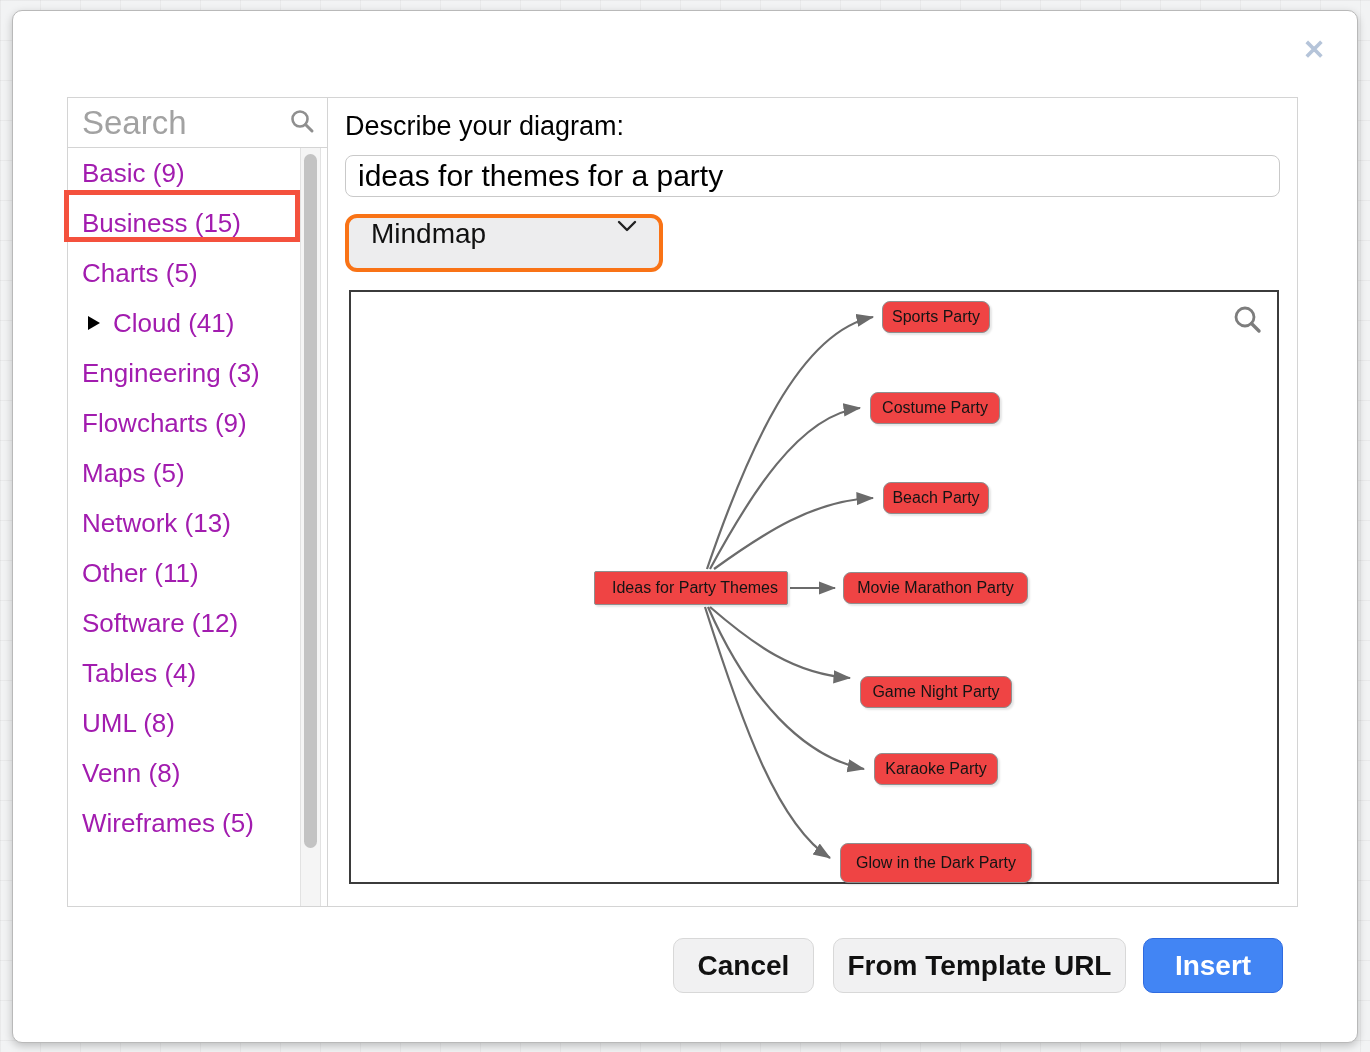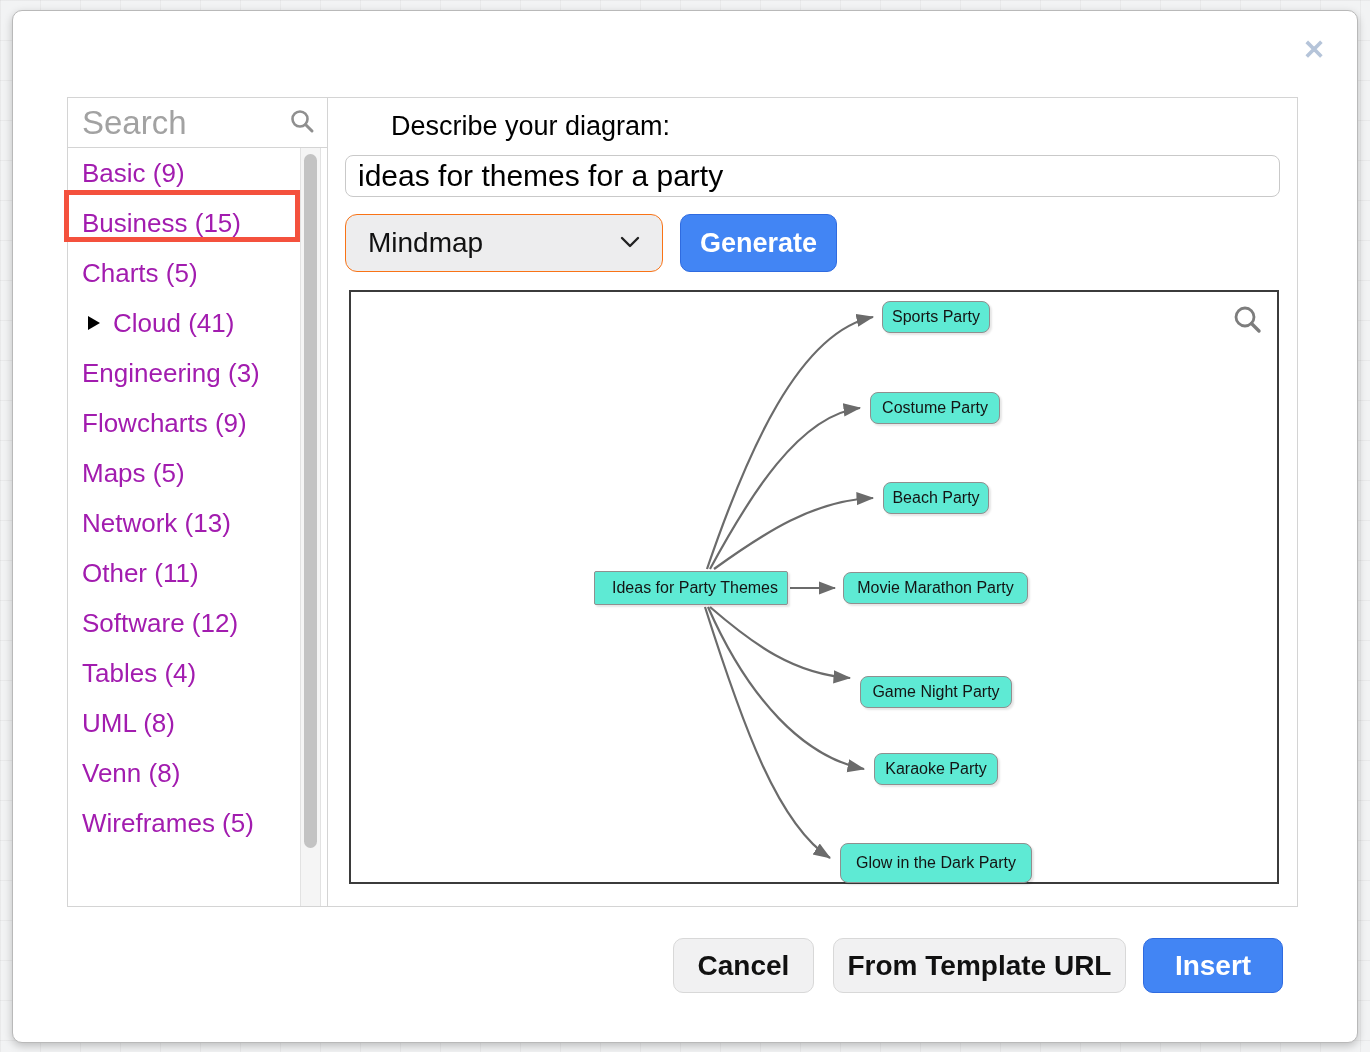--- a/index.html
+++ b/index.html
@@ -56,48 +56,48 @@
     position:absolute; top:50px; bottom:0; right:6px; width:21px;
     background:#f5f5f5; border-left:1px solid #e2e2e2; border-right:1px solid #e2e2e2;
   }
   .scroll-thumb {
     position:absolute; top:6px; left:3px; width:13px; height:694px;
     background:#c3c3c3; border-radius:7px; cursor:grab;
   }
 
   
   .main { position:absolute; left:261px; top:0; right:0; bottom:0; }
-  .describe-label { position:absolute; left:16px; top:13px; font-size:27px; color:#000;margin-left:46px; }
+  .describe-label { position:absolute; left:16px; top:13px; font-size:27px; color:#000; }
   .prompt-input {
     position:absolute; left:16px; top:57px; width:935px; height:42px;
     border:1px solid #c9c9c9; border-radius:8px; padding:0 12px;
     font-size:30px; color:#000; outline:none; font-family:"Liberation Sans", sans-serif;
   }
   .type-select {
     position:absolute; left:16px; top:116px; width:318px; height:58px;
-    background:#ededee; border:1px solid #f97316; border-radius:12px;
-    display:flex; align-items:center; padding:0 22px; cursor:pointer;
+    background:#ededee; border:4px solid #f97316; border-radius:12px;
+    display:flex; padding:0 22px; cursor:pointer;
   }
   .type-select-value { font-size:28px; font-weight:500; color:#111; flex:1; }
   .btn-blue {
     background:#4285f4; border:1px solid #2f6be0; color:#fff; font-weight:700;
     border-radius:10px; cursor:pointer; font-family:"Liberation Sans", sans-serif;
   }
   .generate-btn {
     position:absolute; left:351px; top:116px; width:157px; height:58px; font-size:27px;
   }
 
   .preview {
     position:absolute; left:20px; top:192px; width:930px; height:594px;
     border:2px solid #3b3b3b; background:#fff;
   }
   .edges { position:absolute; left:0; top:0; width:926px; height:590px; }
   .node {
     position:absolute; display:flex; align-items:center; justify-content:center;
-    background:#5eead4; border:1px solid #8f8f8f; border-radius:8px;
+    background:#ef4444; border:1px solid #8f8f8f; border-radius:8px;
     font-size:16px; color:#141414; white-space:nowrap;
     box-shadow:2px 2px 2px rgba(0,0,0,0.10);
   }
   .node.root { border-radius:2px; }
   .preview-zoom-icon { position:absolute; top:12px; right:15px; cursor:pointer; }
 
   
   .footer-btn {
     position:absolute; top:927px; height:55px; border-radius:10px;
     font-size:28px; font-weight:600; color:#111;
@@ -162,21 +162,20 @@
 
       <div class="type-select">
         <span class="type-select-value">Mindmap</span>
         <span>
           <svg width="20" height="12" viewBox="0 0 20 12">
             <polyline points="2,2 10,10 18,2" fill="none" stroke="#222" stroke-width="2.4" stroke-linecap="round" stroke-linejoin="round"></polyline>
           </svg>
         </span>
       </div>
 
-      <button class="btn-blue generate-btn">Generate</button>
 
       <div class="preview">
         <svg class="edges" viewBox="0 0 926 590">
           <defs>
             <marker id="arrow" markerWidth="10" markerHeight="8" refX="7.5" refY="3" orient="auto">
               <path d="M0,0 L8,3 L0,6 z" fill="#6b6b6b"></path>
             </marker>
           </defs>
           <g fill="none" stroke="#6b6b6b" stroke-width="2.2">
             <path d="M356,277 C396,160 448,40 522,25" marker-end="url(#arrow)"></path>

